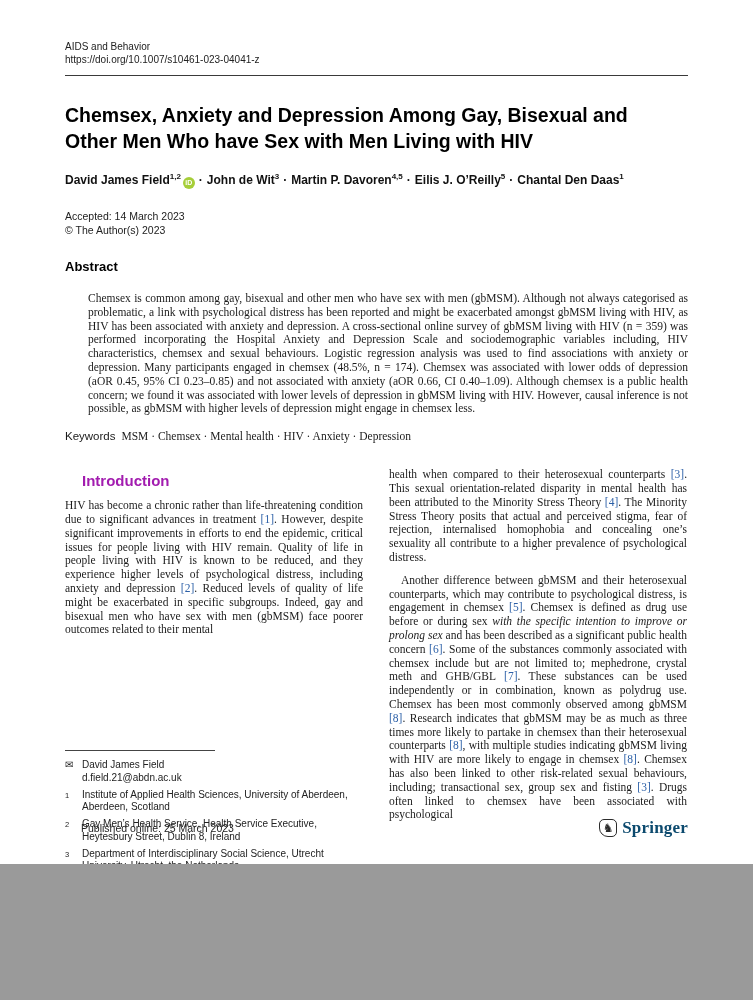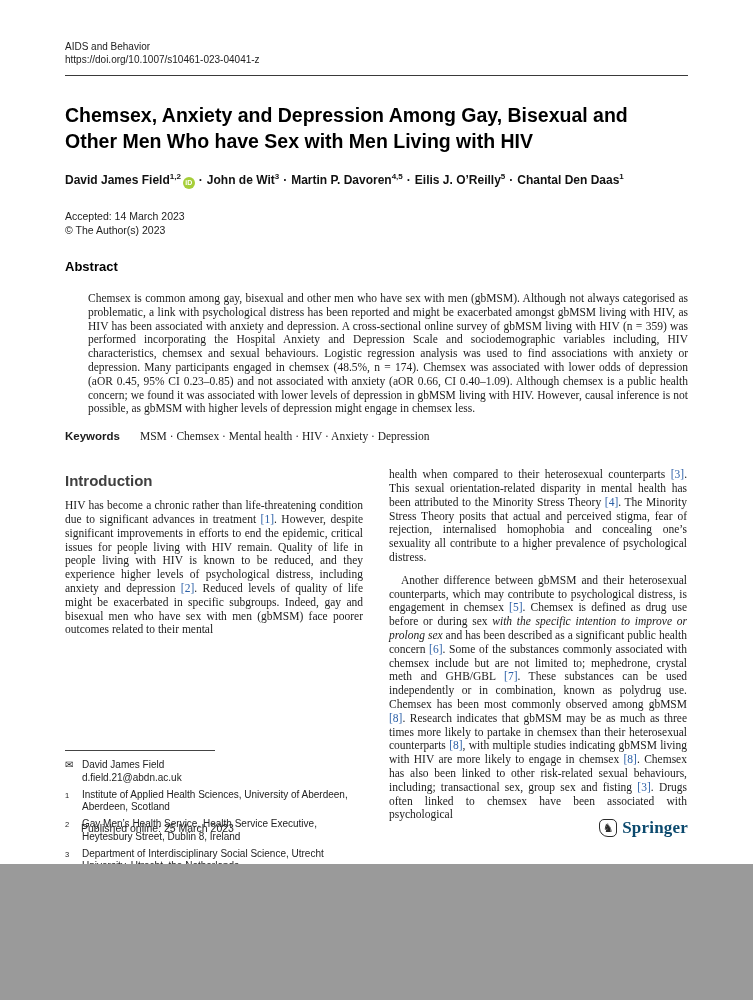--- a/index.html
+++ b/index.html
@@ -49,26 +49,26 @@
     display:inline-block; width:12px; height:12px; border-radius:50%;
     background:#a6ce39; color:#fff; font-family:"Liberation Sans", sans-serif;
     font-size:7px; font-weight:bold; text-align:center; line-height:12px;
     vertical-align:-1px; margin-left:2px; cursor:pointer;
   }
   .dates { font-family:"Liberation Sans", sans-serif; font-size:10.5px; line-height:14px; color:#222; margin-bottom:22px; }
   
   .abs-head { font-family:"Liberation Sans", sans-serif; font-size:13px; font-weight:bold; color:#000; margin-bottom:18px; }
   .abs-text { font-size:11.5px; line-height:13.8px; text-align:justify;margin-left:23px; }
   .keywords { font-size:11.5px; margin-top:14px; }
-  .kw-label { font-family:"Liberation Sans", sans-serif; font-weight:bold; font-size:11.5px; margin-right:20px;text-align:center; }
+  .kw-label { font-family:"Liberation Sans", sans-serif; font-weight:normal; font-size:11.5px; margin-right:6px;text-align:center; }
   
   .two-col { display:flex; gap:26px; margin-top:26px; height:444px; }
   .col { width:298px; }
   .col-left { display:flex; flex-direction:column; }
-  .sec-head { font-family:"Liberation Sans", sans-serif; font-size:15px; font-weight:bold; color:#404040; margin:4px 0 10px 0; }
+  .sec-head { font-family:"Liberation Sans", sans-serif; font-size:15px; font-weight:bold; color:#a21caf; margin:4px 0 10px 17px; }
   .body-p { font-size:11.5px; line-height:13.8px; text-align:justify; }
   .body-p + .body-p { margin-top:9px; }
   .indent { text-indent:12px; }
   .cite { color:#2b5fa7; }
   
   .footnotes { margin-top:auto; font-family:"Liberation Sans", sans-serif; font-size:10px; line-height:12.3px; color:#222; }
   .foot-rule { width:150px; border:none; border-top:1px solid #444; margin-bottom:8px; }
   .hang { position:relative; padding-left:17px; margin-bottom:5px; }
   .hang .mark { position:absolute; left:0; top:0; }
   .hang sup.mark { top:1px; font-size:7.5px; }

